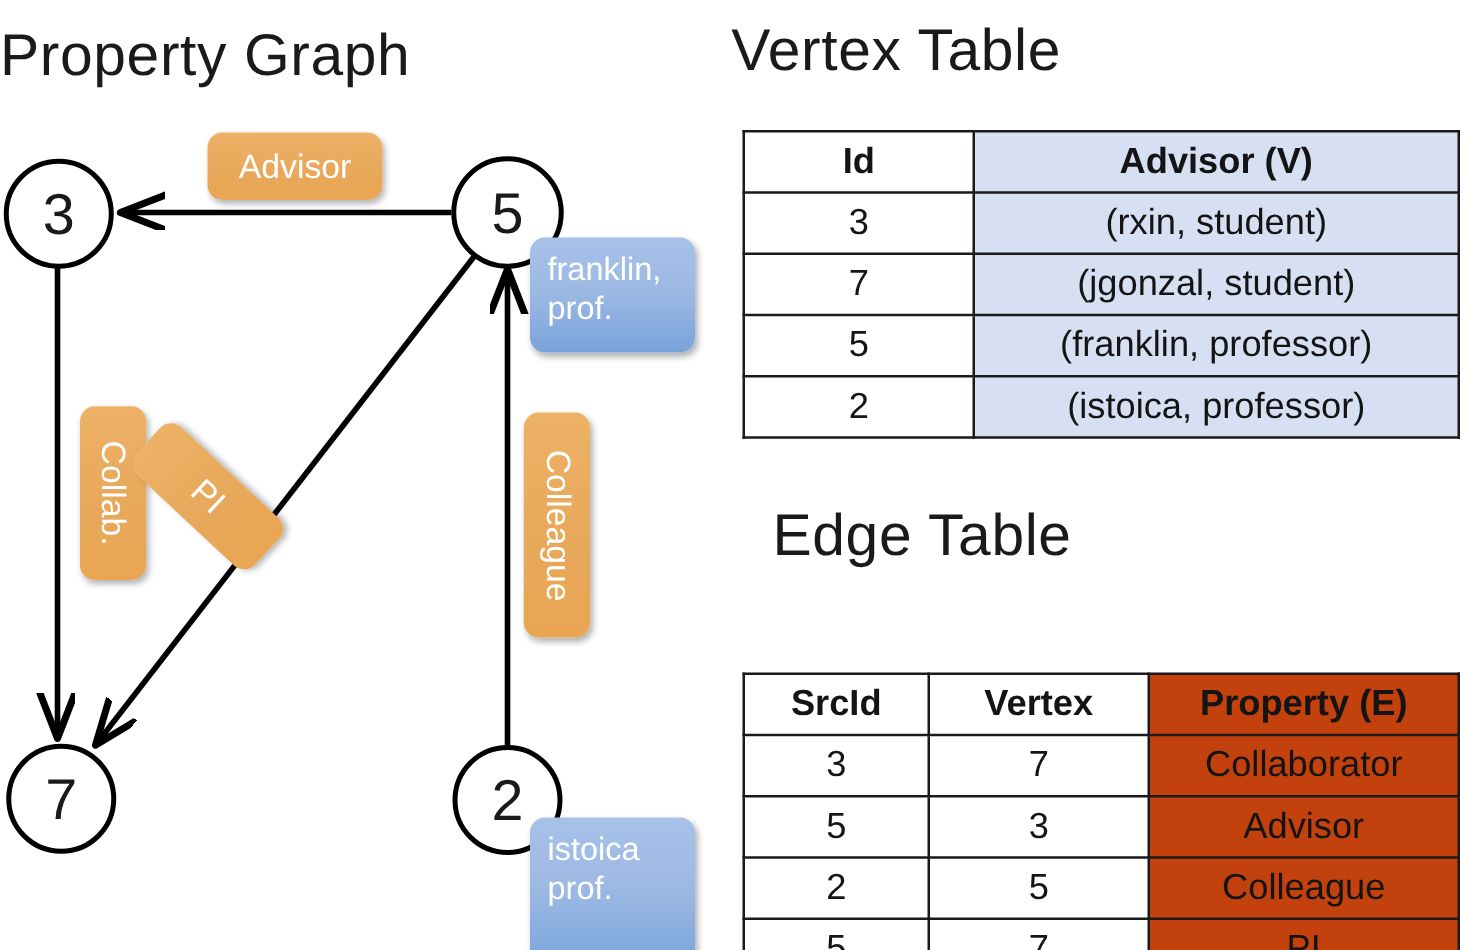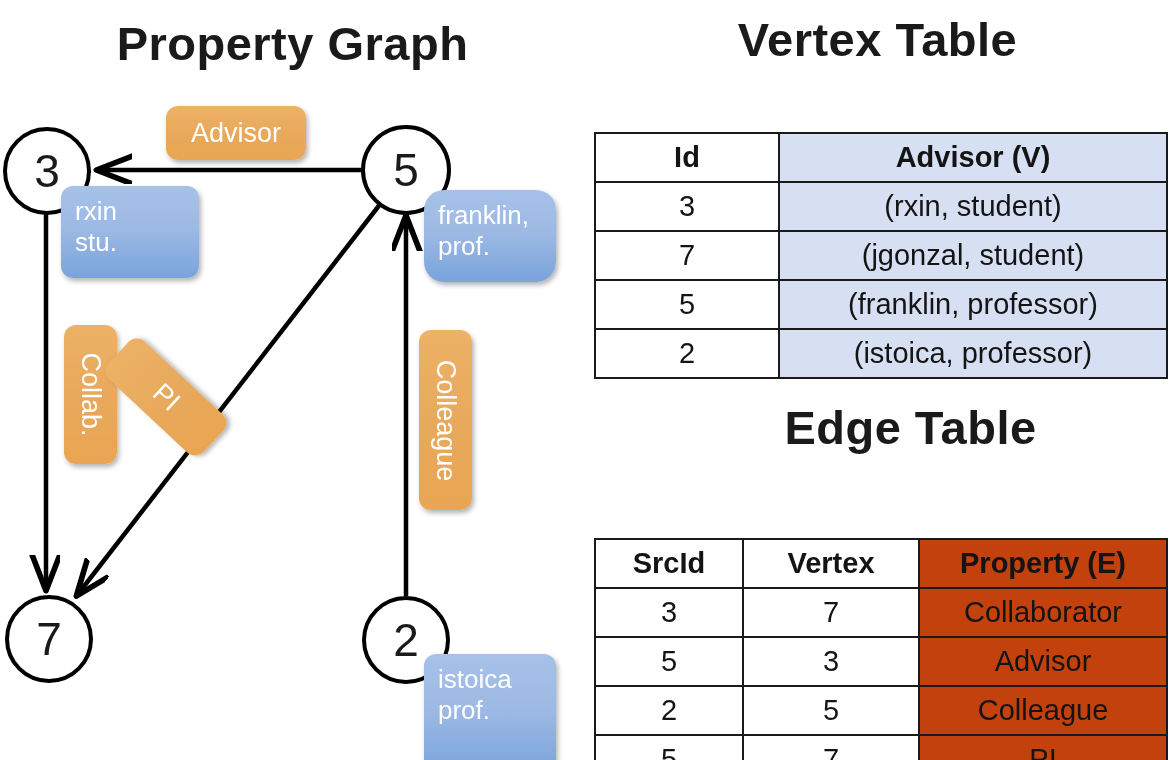--- a/index.html
+++ b/index.html
@@ -12,26 +12,26 @@
     height: 760px;
     position: relative;
     overflow: hidden;
     font-family: "Liberation Sans", sans-serif;
     color: #111111;
   }
 
   
   .title {
     position: absolute;
-    font-weight: 700;
+    font-weight: 400;
     font-size: 47px;
     letter-spacing: 0.5px;
     color: #1a1a1a;
     white-space: nowrap;
-    text-align: center;
+    text-align: left;
   }
   #title-property-graph { left: 0;   top: 16px;  width: 585px; }
   #title-vertex-table   { left: 585px; top: 12px;  width: 585px; }
   #title-edge-table     { left: 618px; top: 400px; width: 585px; }
 
   
   #graph-panel {
     position: absolute;
     left: 0; top: 0;
     width: 585px; height: 760px;
@@ -108,21 +108,21 @@
     height: 47px;
   }
   table.gtable th {
     font-weight: bold;
     font-size: 29px;
   }
   .cell-white   { background: #ffffff; }
   .cell-blue    { background: #d6e0f2; }
   .cell-peach   { background: #c2410c; }
 
-  #vertex-table { left: 594px; top: 104px; width: 572px; margin-top: 28px; }
+  #vertex-table { left: 594px; top: 104px; width: 572px; }
   #edge-table   { left: 594px; top: 490px; width: 572px; margin-top: 48px; }
 </style>
 </head>
 <body>
 
 <div class="title" id="title-property-graph">Property Graph</div>
 <div class="title" id="title-vertex-table">Vertex Table</div>
 <div class="title" id="title-edge-table">Edge Table</div>
 
 <div id="graph-panel">
@@ -149,23 +149,21 @@
   <div class="vertex-circle" style="left:361px; top:125px; width:90px; height:90px;">
     <span>5</span>
   </div>
   <div class="vertex-circle" style="left:5px;  top:595px; width:88px;  height:88px;">
     <span>7</span>
   </div>
   <div class="vertex-circle" style="left:362px; top:596px; width:88px; height:88px;">
     <span>2</span>
   </div>
 
-  <div class="prop-box" style="left:61px;  top:186px; width:138px; height:92px;">rxin
-stu.</div>
-  <div class="prop-box" style="left:424px; top:190px; width:132px; height:92px;border-radius:20px;">franklin,
+  <div class="prop-box" style="left:424px; top:190px; width:132px; height:92px;">franklin,
 prof.</div>
   <div class="prop-box" style="left:424px; top:654px; width:132px; height:120px;">istoica
 prof.</div>
 
   <div class="edge-box" style="left:166px; top:106px; width:140px; height:54px;">
     <span class="lbl">Advisor</span>
   </div>
 
   <div class="edge-box rot-cw" style="left:64px; top:325px; width:53px; height:139px;">
     <span class="lbl">Collab.</span>

